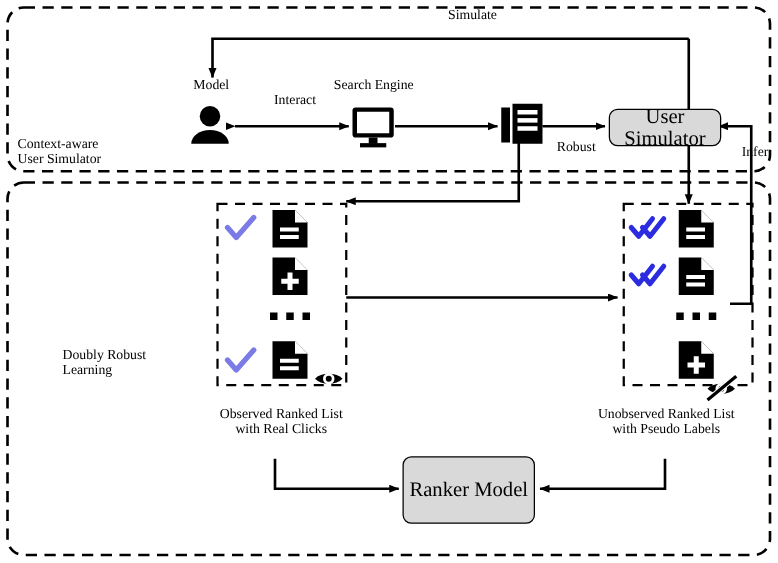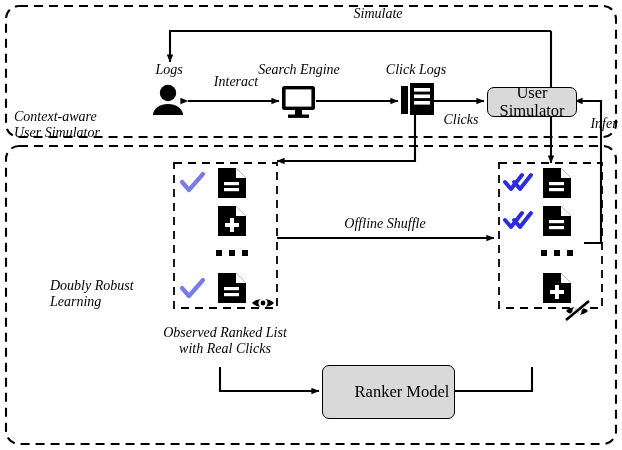--- a/index.html
+++ b/index.html
@@ -1,21 +1,21 @@
 <!DOCTYPE html>
 <html><head>
 <meta charset="utf-8">
 <style>
   html,body{margin:0;padding:0;background:#fff;}
   body{width:622px;height:450px;position:relative;overflow:hidden;
        font-family:"Liberation Serif",serif;color:#000;}
   #stage{position:absolute;left:0;top:0;width:622px;height:450px;}
   svg{position:absolute;left:0;top:0;width:622px;height:450px;}
   .lbl{position:absolute;text-align:center;line-height:1.12;white-space:pre;}
-  .f17{font-size:14px;font-style:italic;}
+  .f17{font-size:11px;}
   .boxlabel{position:absolute;border:1.6px solid #000;background:#d9d9d9;
             border-radius:7px;display:flex;align-items:center;justify-content:center;
             font-size:16.5px;line-height:1.1;text-align:center;}
 </style>
 </head>
 <body>
 
 <div id="stage">
 
   <svg viewBox="0 0 622 450">
@@ -162,38 +162,38 @@
   </svg>
 
   <div class="lbl f17" style="left:14px;top:64px;width:140px;text-align:left;margin-top:45px;">Context-aware
 User Simulator</div>
 
   <div class="lbl f17" style="left:14px;top:278px;width:130px;text-align:left;margin-left:36px;">Doubly Robust
 Learning</div>
 
   <div class="lbl f17" style="left:318px;top:6px;width:120px;">Simulate</div>
 
-  <div class="lbl f17" style="left:138px;top:62px;width:62px;">Logs</div>
+  <div class="lbl f17" style="left:138px;top:62px;width:62px;">Model</div>
 
   <div class="lbl f17" style="left:243px;top:62px;width:112px;">Search Engine</div>
 
   <div class="lbl f17" style="left:196px;top:74px;width:80px;">Interact</div>
 
-  <div class="lbl f17" style="left:376px;top:62px;width:80px;">Click Logs</div>
 
   <div class="boxlabel" style="left:487px;top:87px;width:88px;height:28px;">User Simulator</div>
 
-  <div class="lbl f17" style="left:434px;top:112px;width:54px;">Clicks</div>
+  <div class="lbl f17" style="left:434px;top:112px;width:54px;">Robust</div>
 
   <div class="lbl f17" style="left:578px;top:116px;width:52px;">Infer</div>
 
-  <div class="lbl f17" style="left:320px;top:216px;width:130px;">Offline Shuffle</div>
 
   <div class="lbl f17" style="left:139px;top:325px;width:172px;">Observed Ranked List
 with Real Clicks</div>
 
+  <div class="lbl f17" style="left:444px;top:325px;width:178px;">Unobserved Ranked List
+with Pseudo Labels</div>
 
-  <div class="boxlabel" style="left:322px;top:365px;width:104px;height:52px;padding-left:27px;">Ranker
+  <div class="boxlabel" style="left:322px;top:365px;width:104px;height:52px;">Ranker
 Model</div>
 
 
 
 </div>
 
 </body></html>

